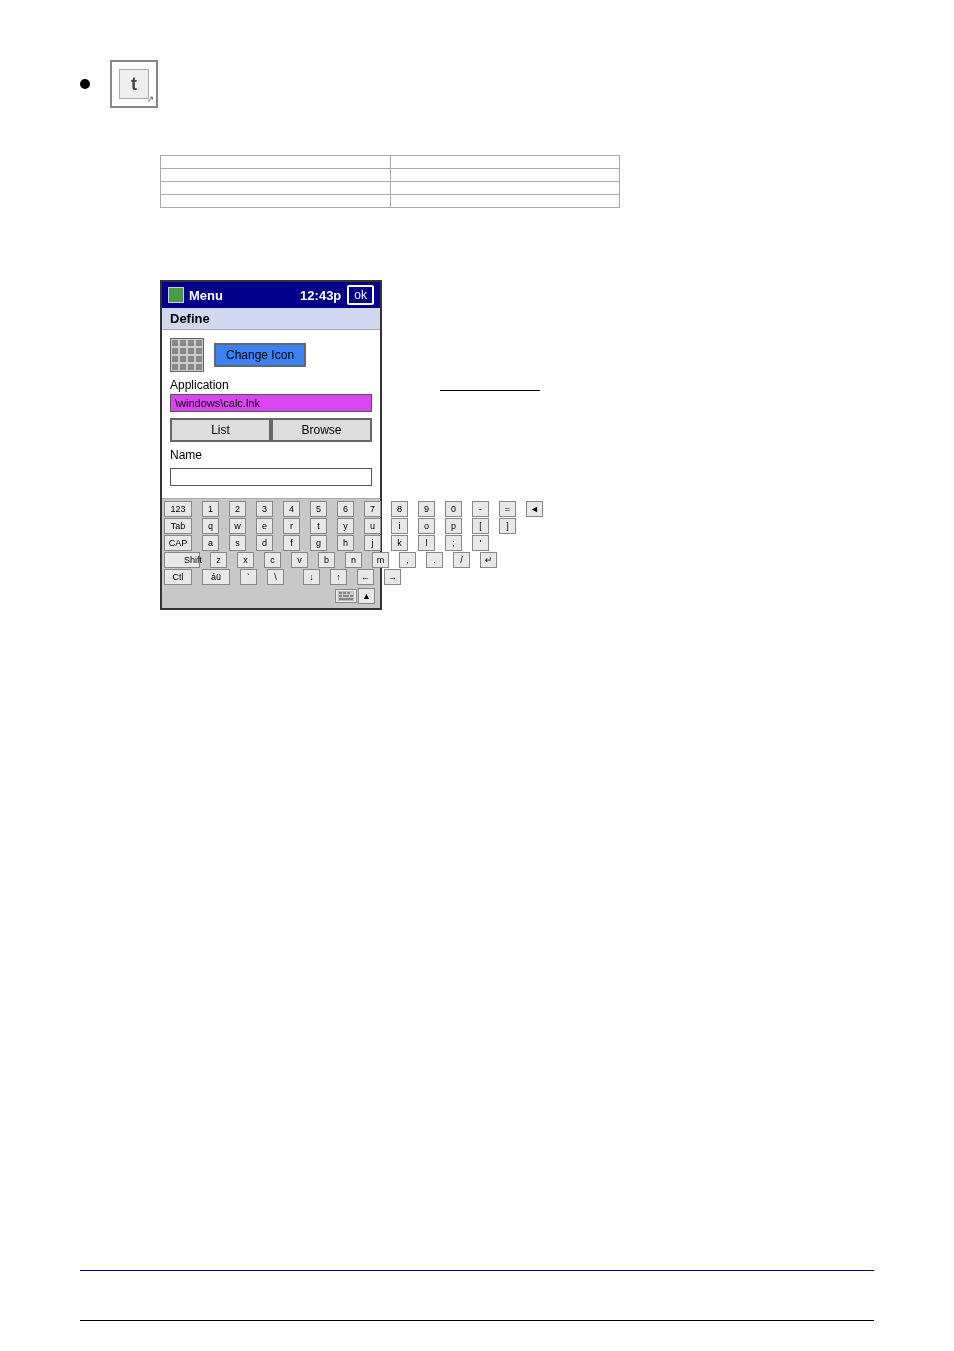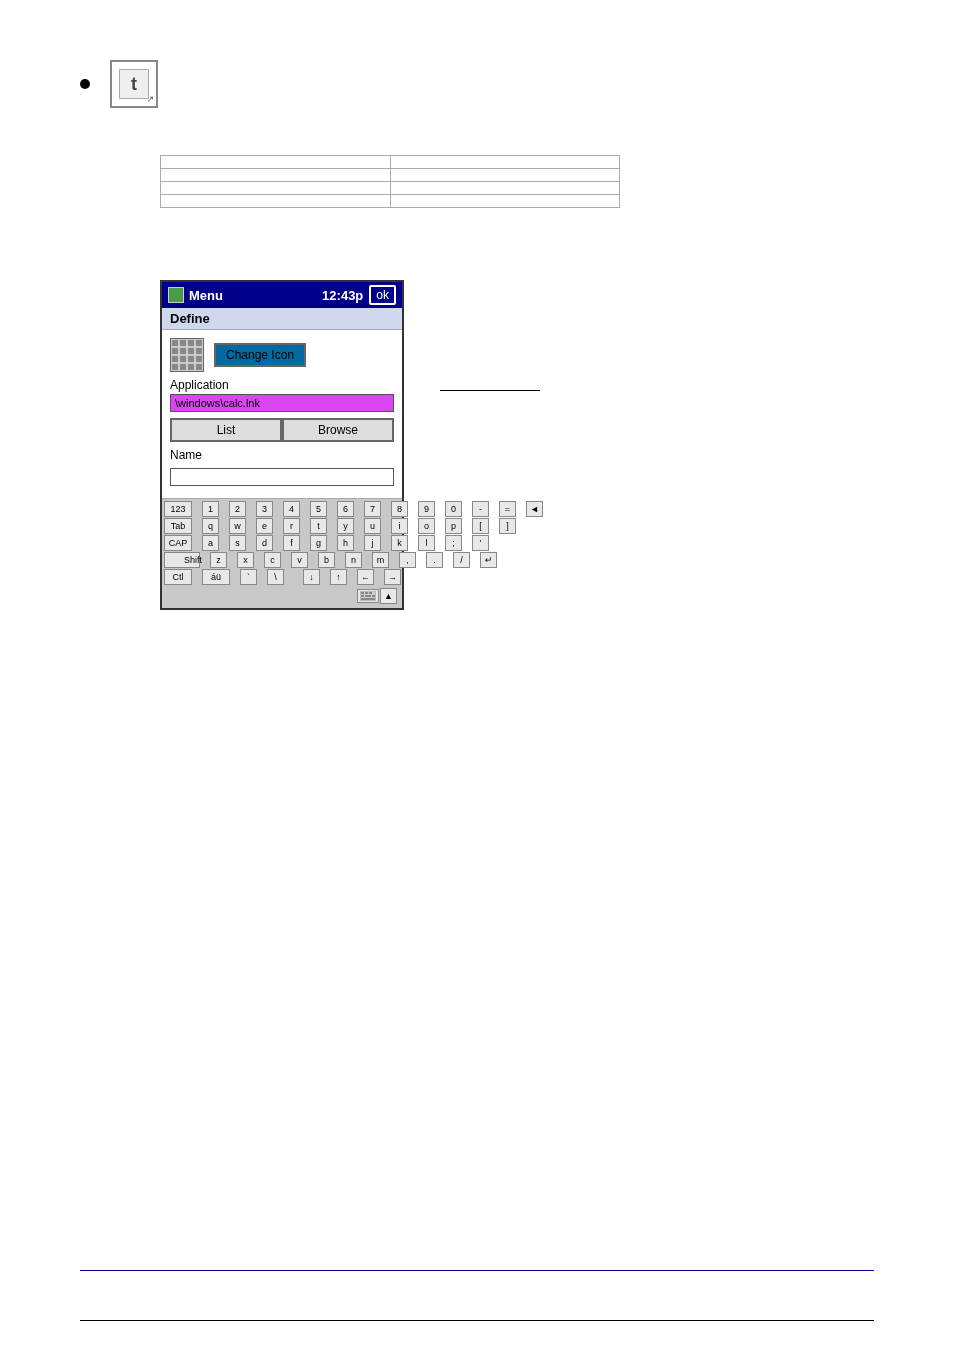--- a/index.html
+++ b/index.html
@@ -67,21 +67,21 @@
       padding: 6px 10px;
       font-size: 13px;
       min-width: 120px;
     }
 
     
     .dialog-section {
       position: absolute;
       top: 280px;
       left: 160px;
-      width: 244px;
+      width: 222px;
       border: 2px solid #333;
       background: #fff;
     }
 
     
     .dialog-titlebar {
       background: #00008b;
       color: #fff;
       display: flex;
       align-items: center;
@@ -151,21 +151,21 @@
       overflow: hidden;
     }
     .app-icon-placeholder span {
       background: #888;
       border: 0.5px solid #ccc;
     }
     .change-icon-btn {
       border: 2px solid #666;
       padding: 3px 10px;
       font-size: 12px;
-      background: #0369a1;
+      background: #3b82f6;
       cursor: pointer;
     }
 
     .label-text {
       font-size: 12px;
       margin-bottom: 2px;
       color: #000;
     }
 
     .path-input {

